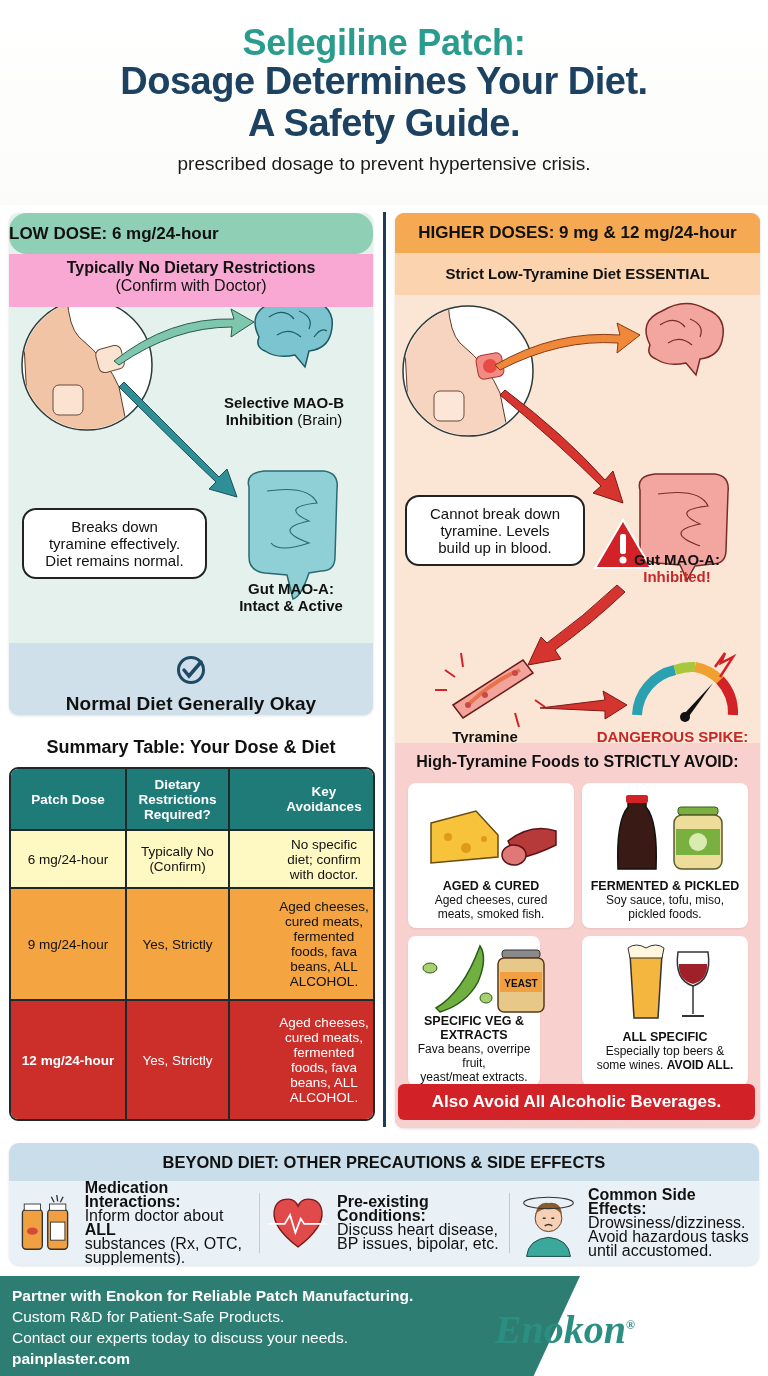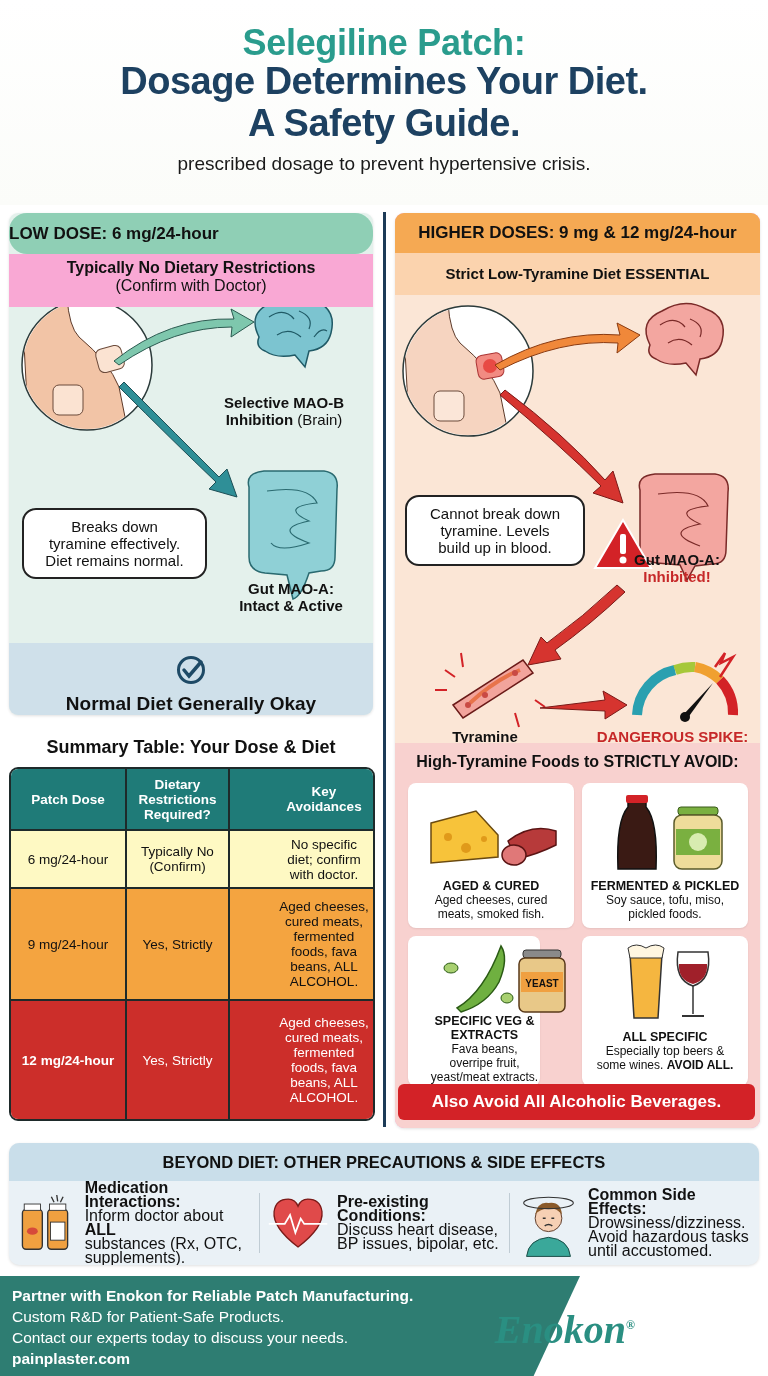--- a/index.html
+++ b/index.html
@@ -251,21 +251,21 @@
         <rect x="88" y="14" width="40" height="8" rx="3" fill="#7ab040" stroke="#3a5a1a"></rect>
         <rect x="84" y="22" width="48" height="54" rx="8" fill="#eedc9a" stroke="#5a5a2a" stroke-width="1.5"></rect>
         <rect x="86" y="36" width="44" height="26" fill="#7ab040"></rect>
         <circle cx="108" cy="49" r="9" fill="#d8ecb0"></circle>
       </svg>
       <div class="cap" style="margin-top:6px;">FERMENTED &amp; PICKLED</div>
       <div class="desc">Soy sauce, tofu, miso,</div>
       <div class="desc">pickled foods.</div>
     </div>
 
-    <div class="card" style="left:13px;top:193px;width:132px;height:150px;padding-left:21px;">
+    <div class="card" style="left:13px;top:193px;width:132px;height:150px;">
       <svg width="150" height="72" viewBox="0 0 150 72" style="margin-top:6px;">
         <path d="M28 66 Q55 50 72 4 Q80 16 70 40 Q58 62 32 70 Z" fill="#6fb040" stroke="#2a5a14" stroke-width="1.5"></path>
         <ellipse cx="22" cy="26" rx="7" ry="5" fill="#a8d070" stroke="#2a5a14"></ellipse>
         <ellipse cx="78" cy="56" rx="6" ry="5" fill="#a8d070" stroke="#2a5a14"></ellipse>
         <rect x="94" y="8" width="38" height="8" rx="3" fill="#8a8a8a" stroke="#333"></rect>
         <rect x="90" y="16" width="46" height="54" rx="6" fill="#e8c888" stroke="#5a3a1a" stroke-width="1.5"></rect>
         <rect x="92" y="30" width="42" height="20" fill="#f0a040"></rect>
         <text x="113" y="45" text-anchor="middle" font-size="10" font-weight="700" font-family="Liberation Sans, sans-serif" fill="#111">YEAST</text>
       </svg>
       <div class="cap">SPECIFIC VEG &amp;</div>

